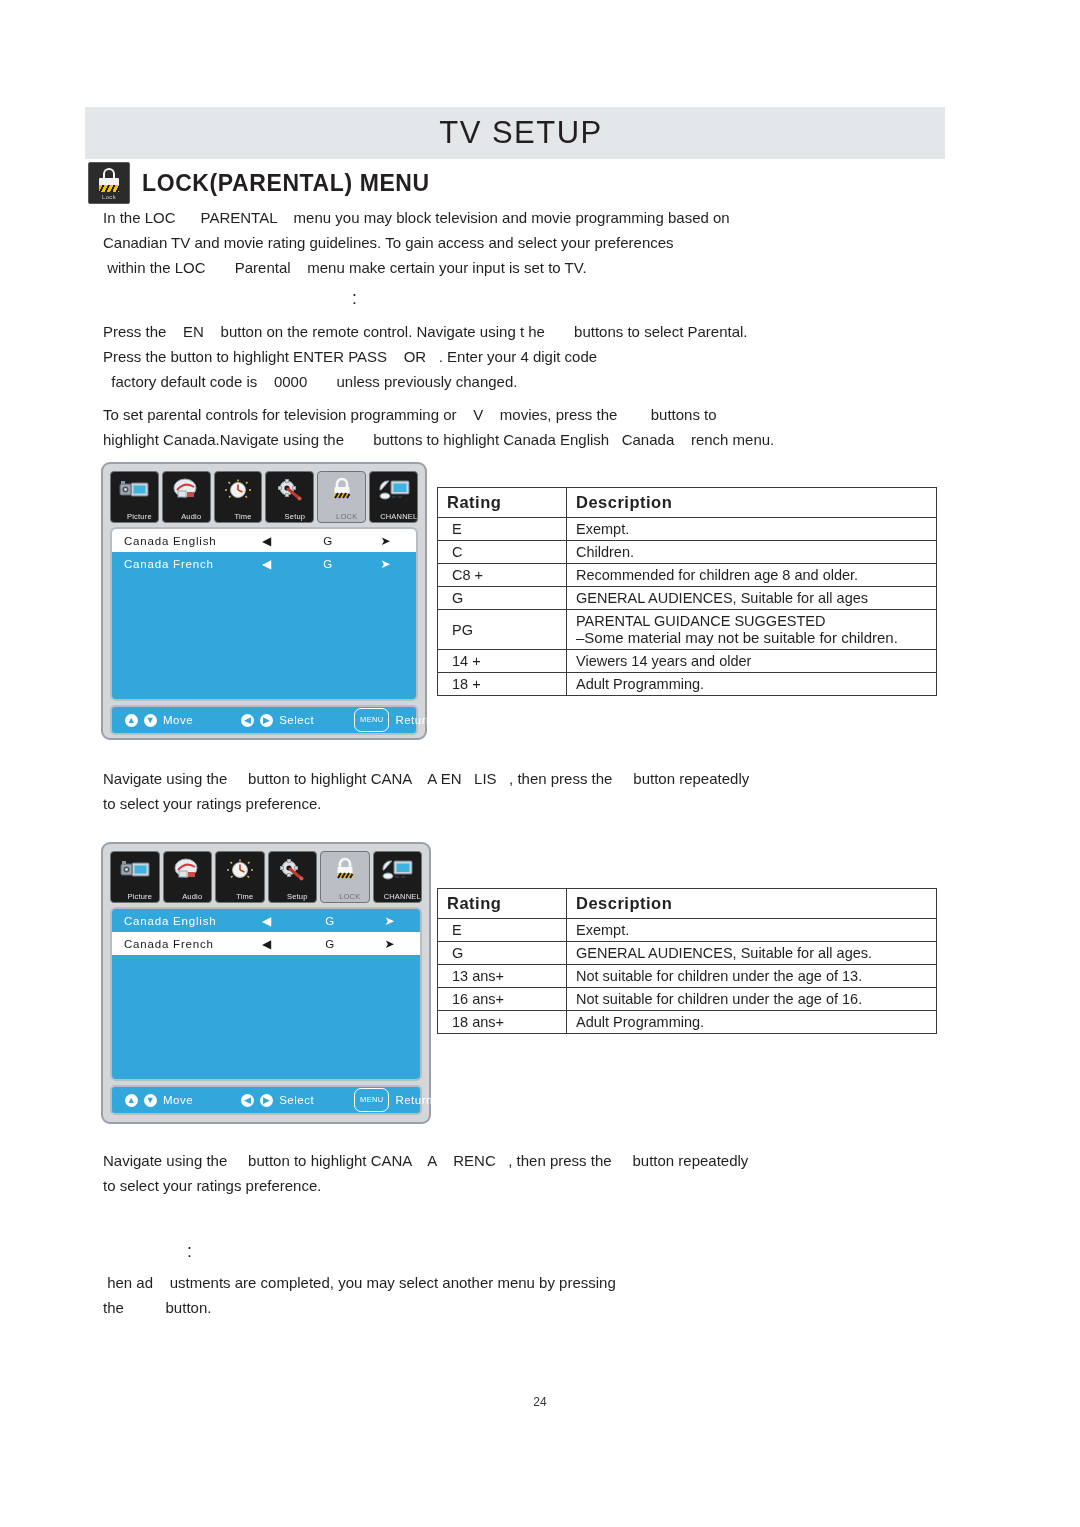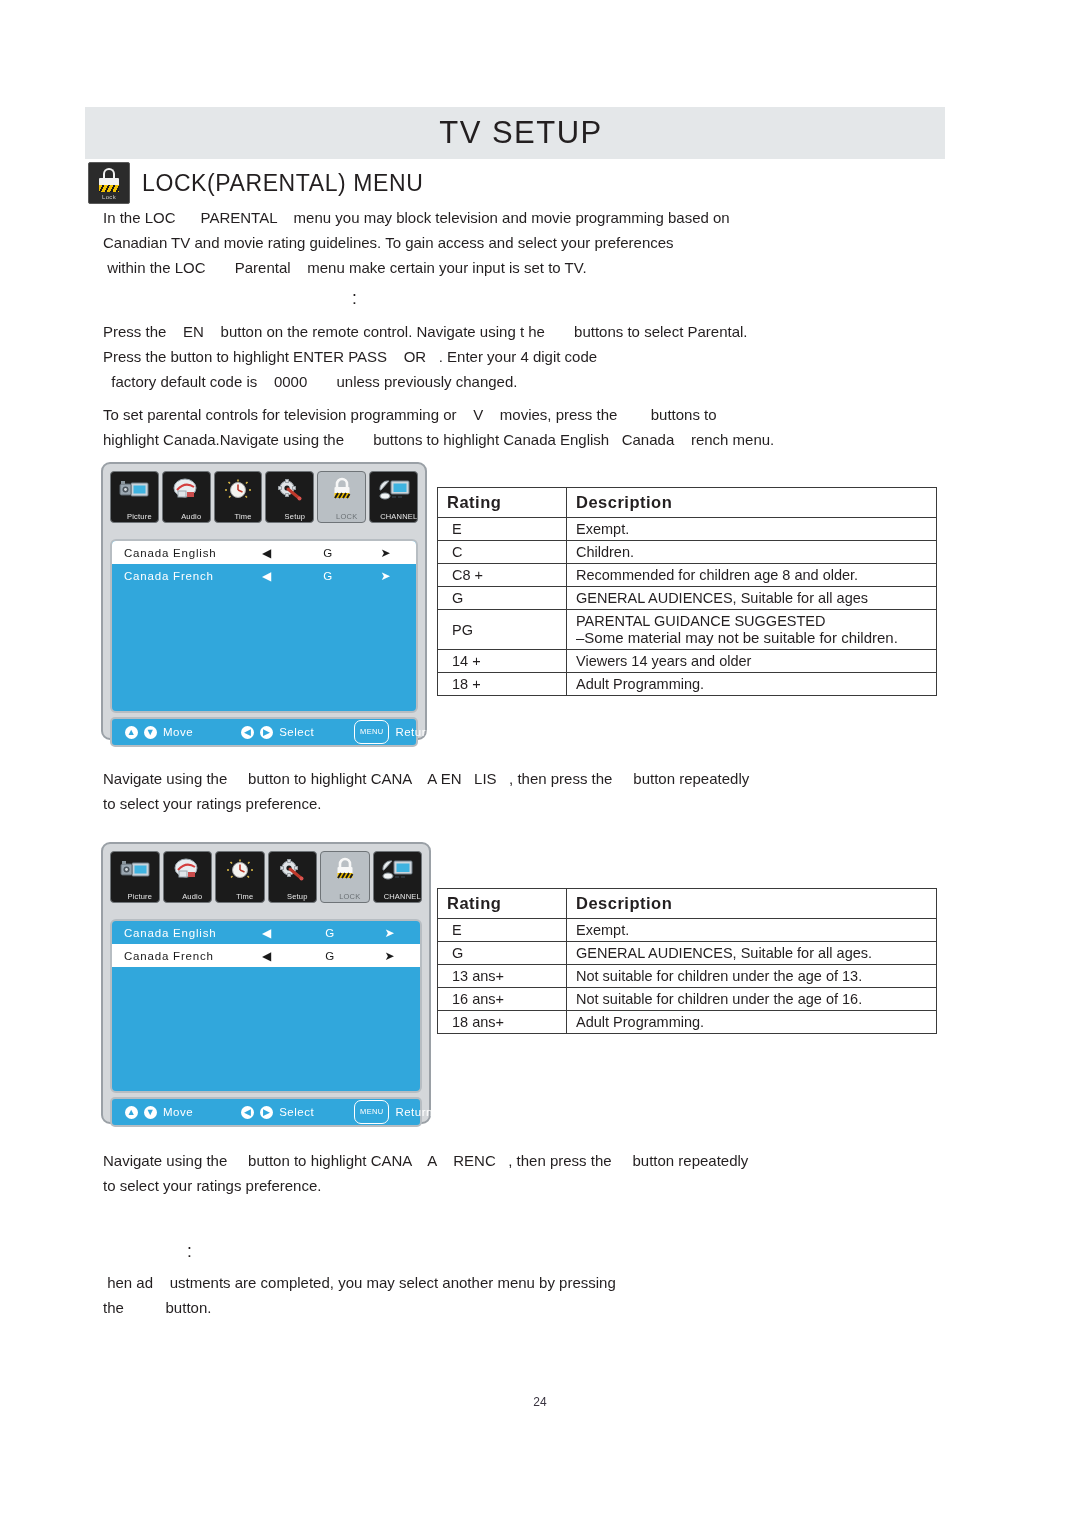--- a/index.html
+++ b/index.html
@@ -37,21 +37,21 @@
   }
   .lock-badge .stripes{
     position:absolute;left:10px;top:22px;width:20px;height:7px;
     background:repeating-linear-gradient(115deg,#f2c200 0 3px,#1a1a1a 3px 5px);
   }
   .lock-badge .cap{
     position:absolute;left:6px;top:30px;width:28px;height:8px;
     color:#cfcfcf;font-size:6px;text-align:center;line-height:8px;
     letter-spacing:.3px;
   }
-  .section-title{font-size:23px;font-weight:normal;letter-spacing:.6px;}
+  .section-title{font-size:23px;font-weight:bold;letter-spacing:.6px;}
 
   
   .para{position:absolute;font-size:15px;line-height:25px;color:#231f20;white-space:pre-wrap;}
   .p1{left:103px;top:205px;width:880px;}
   .p-colon{left:352px;top:286px;font-size:17.5px;}
   .p2{left:103px;top:319px;width:900px;}
   .p3{left:103px;top:402px;width:910px;}
   .p4{left:103px;top:766px;width:890px;}
   .p5{left:103px;top:1148px;width:890px;}
   .p-colon2{left:187px;top:1239px;font-size:17.5px;}
@@ -77,21 +77,21 @@
     font-size:7.5px;color:#e8e8e8;letter-spacing:.2px;
   }
   .osd-icon.active .ic-label{color:#6a7074;}
   .osd-icon .glyph{
     position:absolute;left:0;right:0;top:3px;height:30px;
     display:flex;align-items:center;justify-content:center;
   }
 
   
   .osd-list{
-    margin-top:16px;height:170px;background:#31a7dc;
+    margin-top:4px;height:170px;background:#31a7dc;
     border:2px solid #b7bdc2;border-radius:6px;overflow:hidden;
     position:relative;
   }
   .osd-row{
     display:flex;align-items:center;height:23px;padding:0 10px 0 12px;
     font-size:11.5px;letter-spacing:.8px;color:#ffffff;box-sizing:border-box;
   }
   .osd-row.sel{background:#ffffff;color:#1a1a1a;}
   .osd-row .rname{width:120px;}
   .osd-row .lft{width:46px;text-align:center;font-size:12px;}

